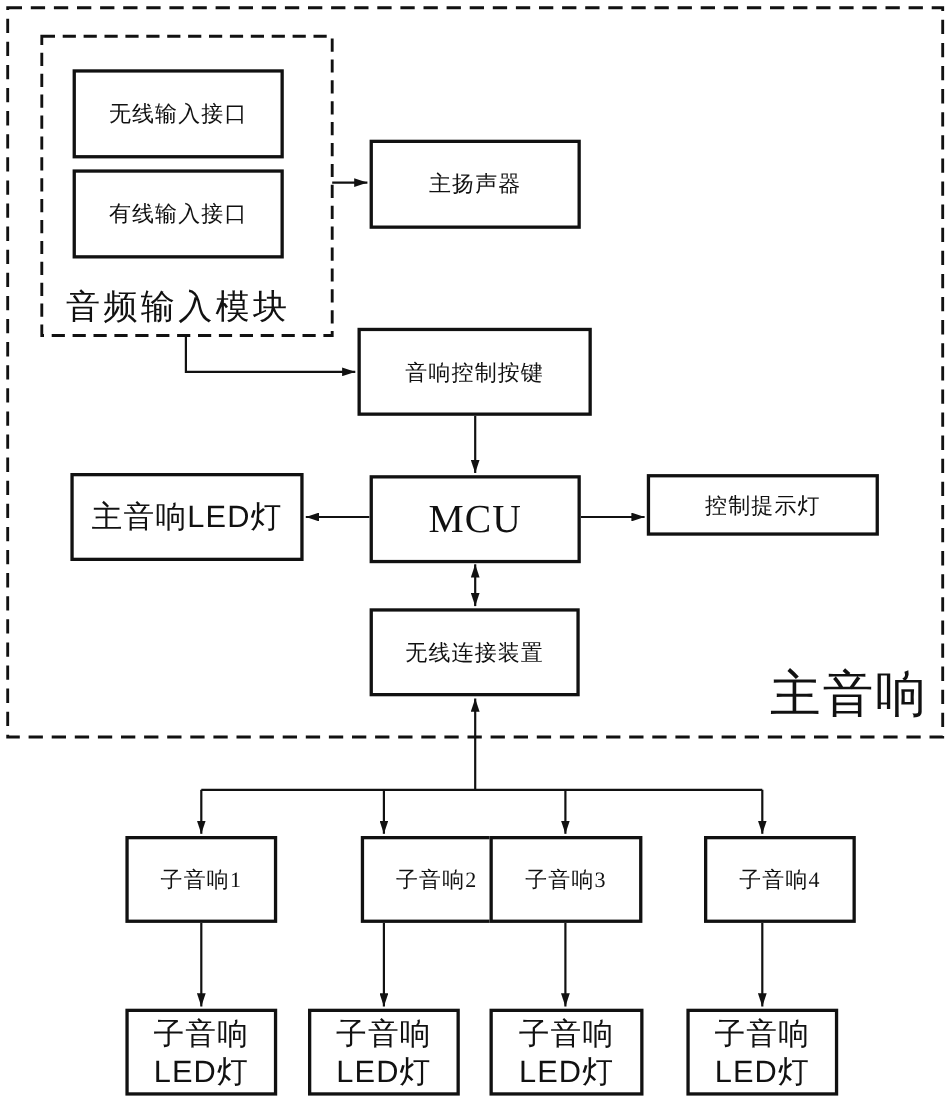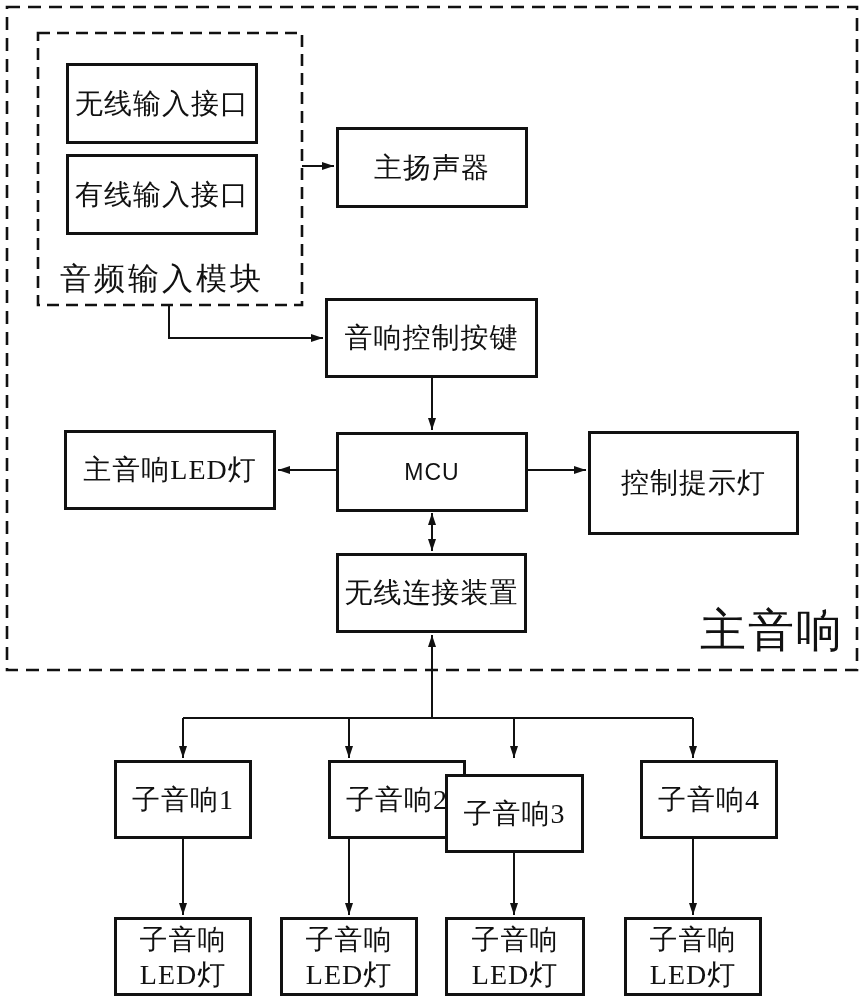--- a/index.html
+++ b/index.html
@@ -28,34 +28,34 @@
     box-sizing: border-box;
     border: 3px solid #111111;
     background: #ffffff;
     display: flex;
     align-items: center;
     justify-content: center;
     text-align: center;
   }
   .cjk {
     font-family: "Liberation Serif", "DejaVu Serif", serif;
-    font-size: 28px;
+    font-size: 20px;
     letter-spacing: 1px;
     white-space: nowrap;
   }
   .mixed {
     
-    font-family: Liberation Serif, serif;
+    font-family: Liberation Sans, sans-serif;
     font-size: 28px;
     letter-spacing: 1px;
     white-space: nowrap;
   }
   .latin {
-    font-family: Liberation Sans, sans-serif;
-    font-size: 23px;
+    font-family: Liberation Serif, serif;
+    font-size: 36px;
     letter-spacing: 1px;
   }
   .free-label {
     position: absolute;
     white-space: nowrap;
   }
   .module-caption {
     font-size: 31px;
     letter-spacing: 3px;
   }
@@ -132,37 +132,37 @@
   </div>
 
   <div class="box" style="left:336px; top:432px; width:192px; height:80px;">
     <span class="latin">MCU</span>
   </div>
 
   <div class="box" style="left:64px; top:430px; width:212px; height:80px;">
     <span class="mixed">主音响LED灯</span>
   </div>
 
-  <div class="box" style="left:588px; top:431px; width:211px; height:104px;">
+  <div class="box" style="left:588px; top:431px; width:211px; height:56px;">
     <span class="cjk">控制提示灯</span>
   </div>
 
   <div class="box" style="left:336px; top:553px; width:191px; height:80px;">
     <span class="cjk">无线连接装置</span>
   </div>
 
   <div class="free-label cjk unit-caption" style="left:700px; top:600px; width:160px;">主音响</div>
 
   <div class="box" style="left:114px; top:760px; width:138px; height:79px;">
     <span class="cjk">子音响1</span>
   </div>
   <div class="box" style="left:280px; top:760px; width:138px; height:79px;margin-left:48px;">
     <span class="cjk">子音响2</span>
   </div>
-  <div class="box" style="left:445px; top:760px; width:139px; height:79px;margin-top:14px;">
+  <div class="box" style="left:445px; top:760px; width:139px; height:79px;">
     <span class="cjk">子音响3</span>
   </div>
   <div class="box" style="left:640px; top:760px; width:138px; height:79px;">
     <span class="cjk">子音响4</span>
   </div>
 
   <div class="box" style="left:114px; top:917px; width:138px; height:79px;">
     <div class="mixed led-lines">
       <div>子音响</div>
       <div>LED灯</div>

